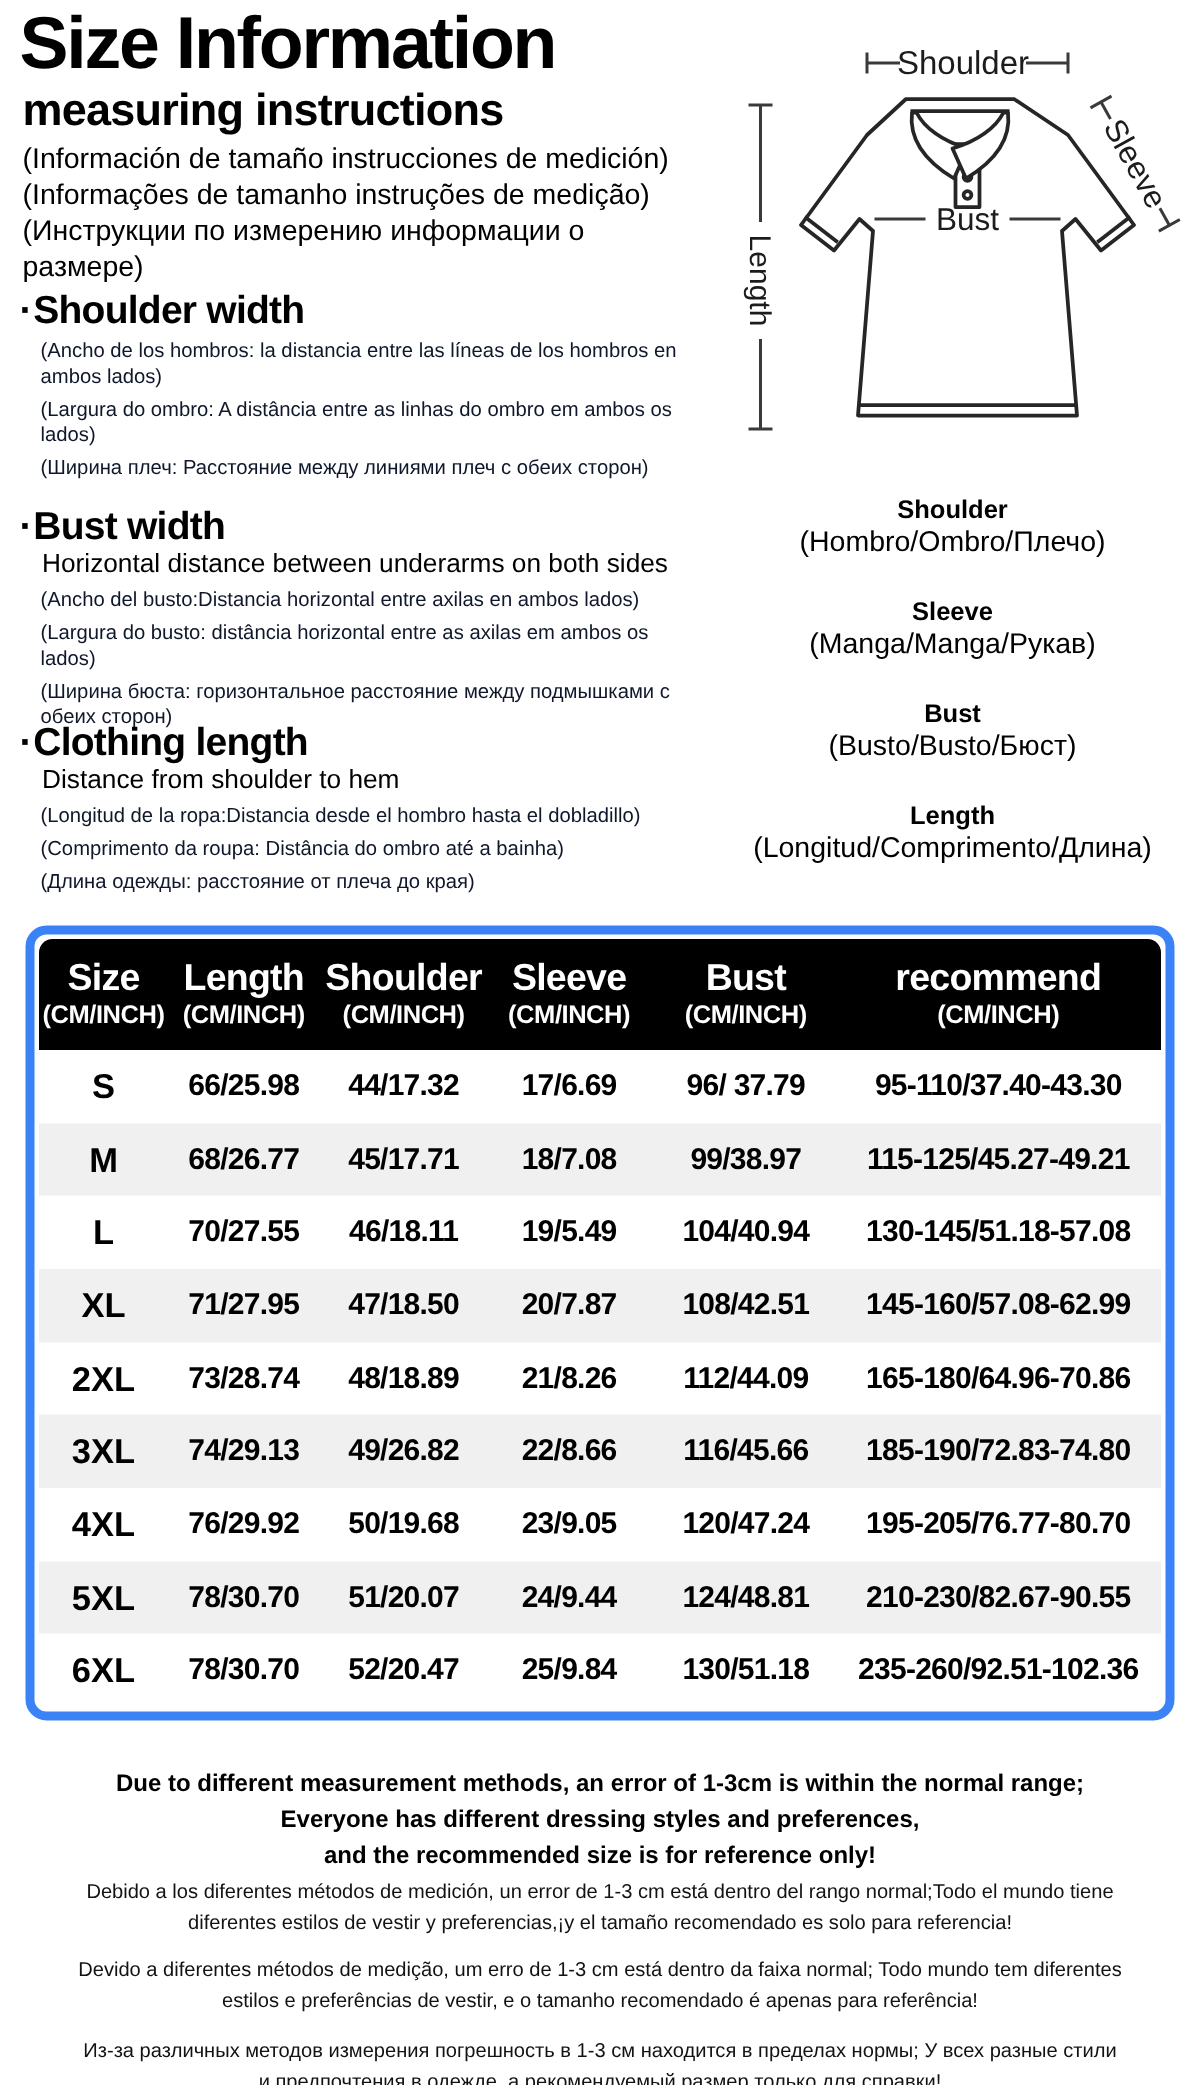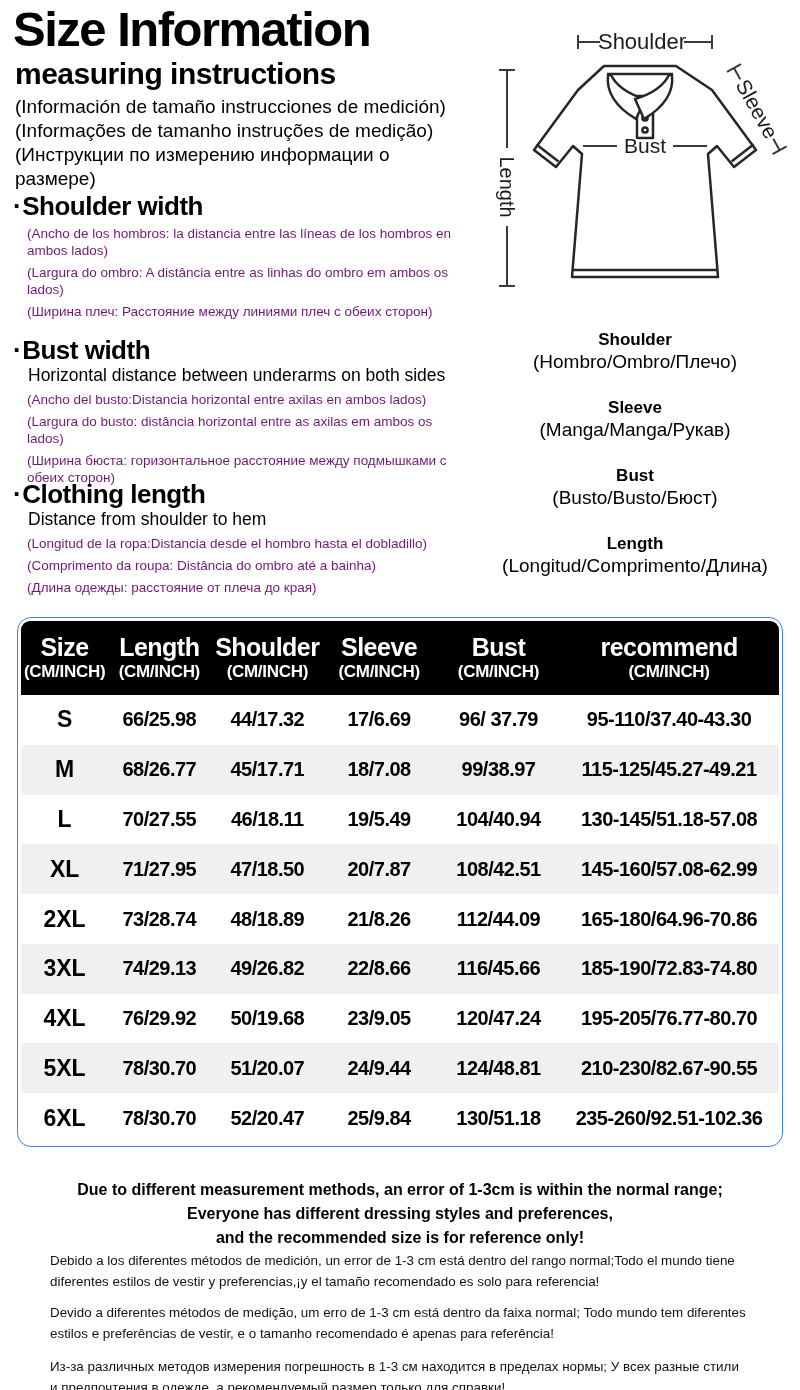--- a/index.html
+++ b/index.html
@@ -13,39 +13,39 @@
   .intro { position:absolute; left:13px; top:4px; width:456px; }
   .title { font-size:49px; font-weight:bold; line-height:1.06; letter-spacing:-1.5px; }
   .subtitle { font-size:30px; font-weight:bold; line-height:1.1; margin:1px 0 5px 2px; letter-spacing:-0.5px; }
   .subtitle-tr { font-size:19px; line-height:1.26; margin-left:2px; }
 
   .section { position:absolute; left:13px; width:452px; }
   #sec-0 { top:193px; } #sec-1 { top:337px; } #sec-2 { top:481px; }
   .sec-heading { font-size:26px; font-weight:bold; line-height:1.05; letter-spacing:-0.5px; }
   .sec-bullet { font-size:26px; font-weight:bold; margin-right:1px; }
   .sec-desc { font-size:17.5px; line-height:1.18; margin:1px 0 3px 15px; }
-  .sec-tr { font-size:13.5px; line-height:1.26; margin:5px 0 0 14px; color:#701a75; }
+  .sec-tr { font-size:13.5px; line-height:1.26; margin:5px 0 0 14px; color:#0f172a; }
 
   
   .diagram { position:absolute; left:470px; top:0; width:330px; height:310px; }
   .diagram svg { display:block; }
   .dim-line { stroke:#3a3a3a; stroke-width:2; }
   .shirt-line { stroke:#262626; stroke-width:2.5; fill:none; stroke-linejoin:round; }
   .shirt-fill { fill:#ffffff; }
   .diagram text { font-family:"Liberation Sans",sans-serif; fill:#1c1c1c; }
 
   .legend { position:absolute; left:470px; width:330px; text-align:center; }
   #legend-0 { top:330px; } #legend-1 { top:398px; } #legend-2 { top:466px; } #legend-3 { top:534px; }
   .legend-term { font-size:17px; font-weight:bold; line-height:1.2; }
   .legend-tr { font-size:19px; line-height:1.25; }
 
   
   .size-table {
     position:absolute; left:17px; top:617px; width:766px; height:530px;
-    box-sizing:border-box; border:1px solid #3b82f6; border-radius:14px;
+    box-sizing:border-box; border:6px solid #3b82f6; border-radius:14px;
     background:#fff; display:flex; flex-direction:column; overflow:hidden;
   }
   .thead {
     background:#000; color:#fff; border-radius:9px 9px 0 0;
     margin:3px 3px 0 3px; height:74px; flex-shrink:0;
     display:flex; align-items:center;
   }
   .th { display:flex; flex-direction:column; align-items:center; justify-content:center; }
   .th-label { font-size:25px; font-weight:bold; line-height:1.1; letter-spacing:-0.5px; }
   .th-unit { font-size:17px; font-weight:bold; letter-spacing:-0.3px; }
@@ -56,21 +56,21 @@
   .c0 { width:11.5%; } .c1 { width:13.5%; } .c2 { width:15%; }
   .c3 { width:14.5%; } .c4 { width:17%; } .c5 { width:28%; }
   .td.c0 { font-size:23px; letter-spacing:0; }
 
   
   .footer-en {
     position:absolute; top:1178px; left:20px; width:760px;
     text-align:center; font-size:16px; font-weight:bold; line-height:1.5;
   }
   .footer-tr {
-    position:absolute; left:50px; width:700px; 
+    position:absolute; left:50px; width:700px; text-align:center;
     font-size:13.4px; line-height:1.55; color:#121212;
   }
   #ftr-0 { top:1251px; } #ftr-1 { top:1303px; } #ftr-2 { top:1357px; }
 </style>
 </head>
 <body>
 
 <div class="intro">
   <div class="title">Size Information</div>
   <div class="subtitle">measuring instructions</div>

